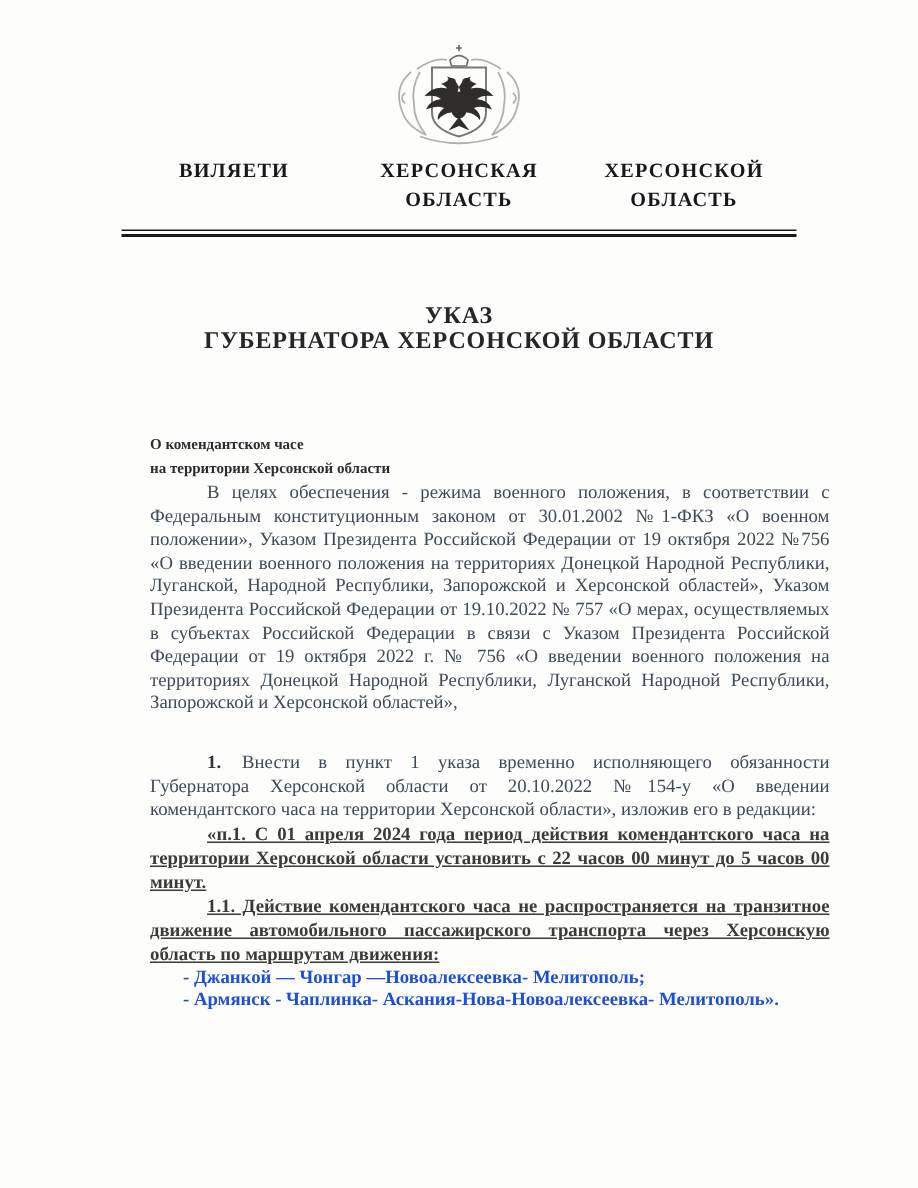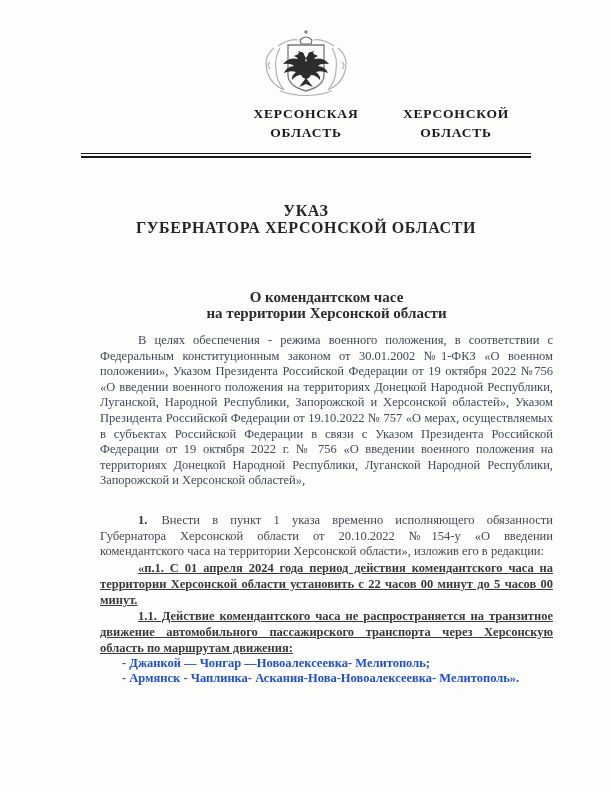--- a/index.html
+++ b/index.html
@@ -50,33 +50,32 @@
     color:#26262a;
   }
   
   .content{
     width:453px;
     margin-left:100px;
   }
   .subject{
     margin-top:53px;
     font-weight:bold;
-    font-size:15px;
+    font-size:10px;
     line-height:16px;
     color:#2c2c2e;
-    text-align:center;
   }
   p{margin:0;}
   .body-par{
     font-size:12.5px;
     line-height:15.6px;
     text-align:justify;
     text-indent:38px;
   }
-  .preamble{margin-top:12px;}
+  .preamble{}
   .resolution{
     margin-top:21px;
     text-indent:38px;
     font-weight:bold;
     font-size:13px;
     letter-spacing:0.8px;
     color:#242428;
   }
   .item1{margin-top:24px;}
   .item-num{
@@ -129,20 +128,21 @@
         <path d="M52,50 l-7,9 l7,-3 l7,3 Z"></path>
         <circle cx="47" cy="27" r="3"></circle>
         <circle cx="57" cy="27" r="3"></circle>
         <path d="M44,26 l-3,2 l3,1 Z M60,26 l3,2 l-3,1 Z"></path>
       </g>
     </svg>
   </div>
 
   <div class="names-row">
     <div class="name-block">
+      <div>ВИЛЯЕТИ</div>
     </div>
     <div class="name-block">
       <div>ХЕРСОНСКАЯ</div>
       <div>ОБЛАСТЬ</div>
     </div>
     <div class="name-block">
       <div>ХЕРСОНСКОЙ</div>
       <div>ОБЛАСТЬ</div>
     </div>
   </div>

